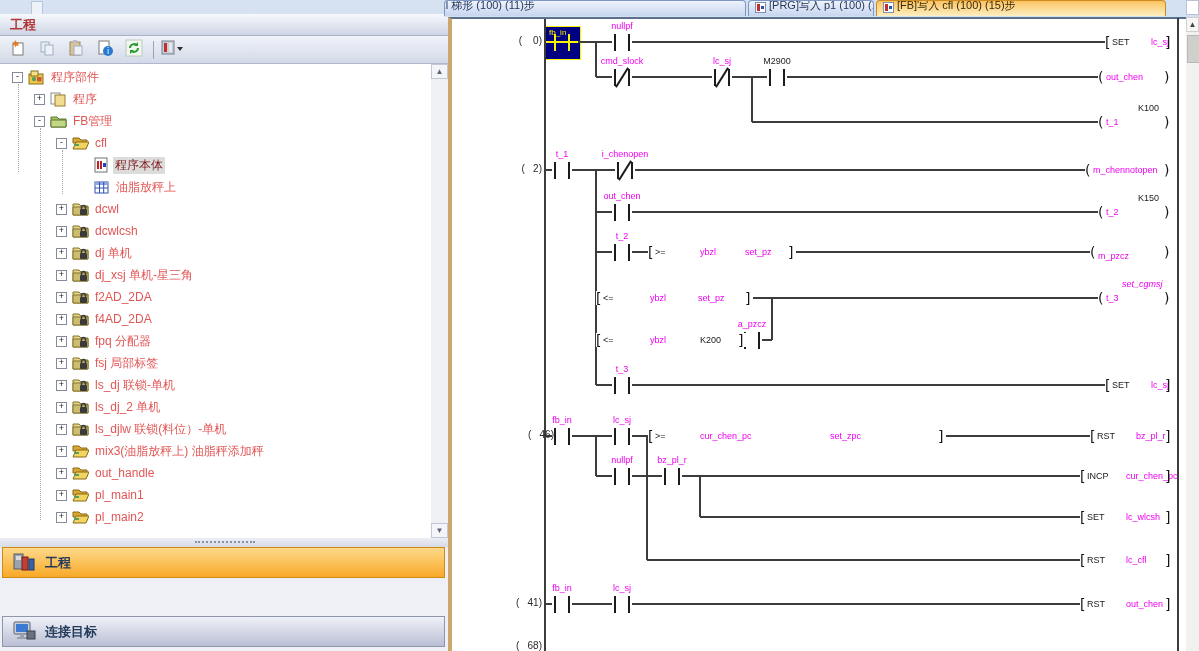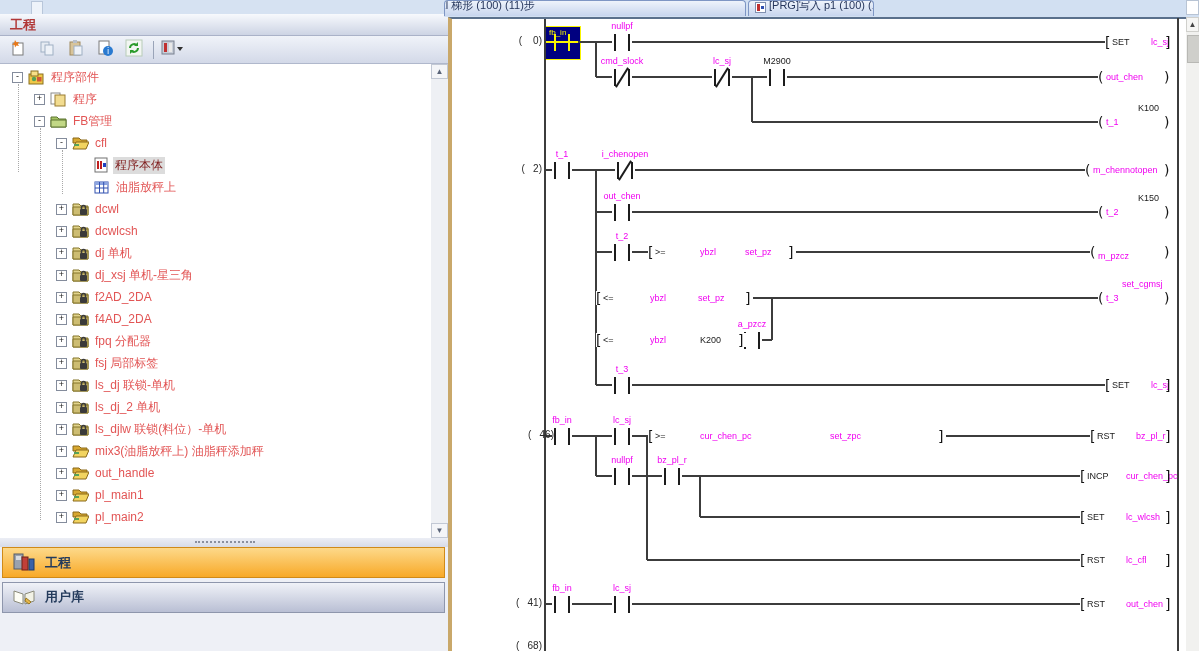--- a/index.html
+++ b/index.html
@@ -378,41 +378,51 @@
   <div id="navzone"></div>
 <div class="nav active" style="top: 547px;">
       <span><svg width="24" height="22">
           <rect x="2" y="4" width="9" height="15" fill="#9aa2ae" stroke="#565c66"></rect>
           <rect x="4" y="6" width="5" height="4" fill="#d8dce2"></rect>
           <rect x="10" y="7" width="6" height="13" fill="#c04038" stroke="#702018"></rect>
           <rect x="17" y="9" width="5" height="11" fill="#3a62a8" stroke="#1c3a6a"></rect>
         </svg></span>
       <span>工程</span>
     </div>
-    <div class="nav" style="top: 581.5px;">
+    <div class="nav" style="top: 616px;">
       <span><svg width="24" height="22">
-          <path d="M2 6l9 3v10l-9-3z" fill="#fdfdf5" stroke="#8a8a7a"></path>
-          <path d="M22 6l-9 3v10l9-3z" fill="#f2f2e6" stroke="#8a8a7a"></path>
-          <path d="M14 13l5 4-2 2-4-3z" fill="#e8b84a" stroke="#9a7820"></path>
+          <rect x="2" y="3" width="16" height="12" rx="1" fill="#c8d0da" stroke="#5a6270"></rect>
+          <rect x="4" y="5" width="12" height="8" fill="#3a7ad0"></rect>
+          <rect x="8" y="15" width="4" height="3" fill="#9aa2ae"></rect>
+          <rect x="5" y="18" width="10" height="2" fill="#9aa2ae"></rect>
+          <rect x="15" y="12" width="8" height="8" fill="#6a7282" stroke="#3a404c"></rect>
         </svg></span>
-      <span>用户库</span>
+      <span>连接目标</span>
     </div>
   </div>
 
 <div id="tabstrip">
     <div class="tab" style="left: 0px; width: 302px;">
       <span class="ttext" style="margin-left: -48px;">写入 p_zl 梯形 (100) (11)步</span>
     </div>
     <div class="tab" style="left: 304px; width: 126px;">
       <span class="ticn"><svg width="11" height="11">
           <rect x="0.5" y="0.5" width="10" height="10" fill="#fff" stroke="#8090b0"></rect>
           <rect x="2" y="2" width="3" height="7" fill="#c03030"></rect>
           <rect x="6" y="4" width="3" height="3" fill="#3050b0"></rect>
         </svg></span>
       <span class="ttext">[PRG]写入 p1 (100) (14)步</span>
+    </div>
+    <div class="tab active" style="left: 432px; width: 290px;">
+      <span class="ticn"><svg width="11" height="11">
+          <rect x="0.5" y="0.5" width="10" height="10" fill="#fff" stroke="#8090b0"></rect>
+          <rect x="2" y="2" width="3" height="7" fill="#c03030"></rect>
+          <rect x="6" y="4" width="3" height="3" fill="#3050b0"></rect>
+        </svg></span>
+      <span class="ttext">[FB]写入 cfl (100) (15)步</span>
     </div>
   </div>
 <div id="topbox"></div>
 <div id="editor"></div>
 <div id="ladder" class="abs" style="left:0;top:0;width:1199px;height:651px;pointer-events:none">
     <div class="vl" style="left: 544px; top: 19px; height: 632px;"></div>
     <div class="vl" style="left: 1177px; top: 18px; height: 633px;"></div>
     <div class="hl" style="left: 545px; top: 41px; width: 560px;"></div>
     <div class="hl" style="left: 596px; top: 76px; width: 502px;"></div>
     <div class="hl" style="left: 752px; top: 121px; width: 346px;"></div>
@@ -548,21 +558,21 @@
     <div class="brk" style="left: 1164px; top: 206px;">)</div>
     <div class="lbl" style="left: 1138px; top: 193px; color: rgb(26, 26, 26);">K150</div>
     <div class="blockbg" style="left: 1090px; top: 245px; width: 78px; height: 14px;"></div>
     <div class="brk" style="left: 1090px; top: 246px;">(</div>
     <div class="lbl pink" style="left: 1098px; top: 251px;">m_pzcz</div>
     <div class="brk" style="left: 1164px; top: 246px;">)</div>
     <div class="blockbg" style="left: 1098px; top: 291px; width: 70px; height: 14px;"></div>
     <div class="brk" style="left: 1098px; top: 292px;">(</div>
     <div class="lbl pink" style="left: 1106px; top: 293px;">t_3</div>
     <div class="brk" style="left: 1164px; top: 292px;">)</div>
-    <div class="lbl" style="left: 1122px; top: 279px; color: rgb(240, 0, 240);">set_cgmsj</div>
+    <div class="lbl" style="left: 1122px; top: 279px; color: rgb(240, 0, 240); font-style: italic;">set_cgmsj</div>
     <div class="blockbg" style="left: 1105px; top: 35px; width: 65px; height: 14px;"></div>
     <div class="brk" style="left: 1105px; top: 36px;">[</div>
     <div class="lbl blk" style="left: 1112px; top: 37px;">SET</div>
     <div class="lbl pink" style="left: 1151px; top: 37px;">lc_sj</div>
     <div class="brk" style="left: 1165px; top: 36px;">]</div>
     <div class="blockbg" style="left: 1105px; top: 378px; width: 65px; height: 14px;"></div>
     <div class="brk" style="left: 1105px; top: 379px;">[</div>
     <div class="lbl blk" style="left: 1112px; top: 380px;">SET</div>
     <div class="lbl pink" style="left: 1151px; top: 380px;">lc_sj</div>
     <div class="brk" style="left: 1165px; top: 379px;">]</div>

